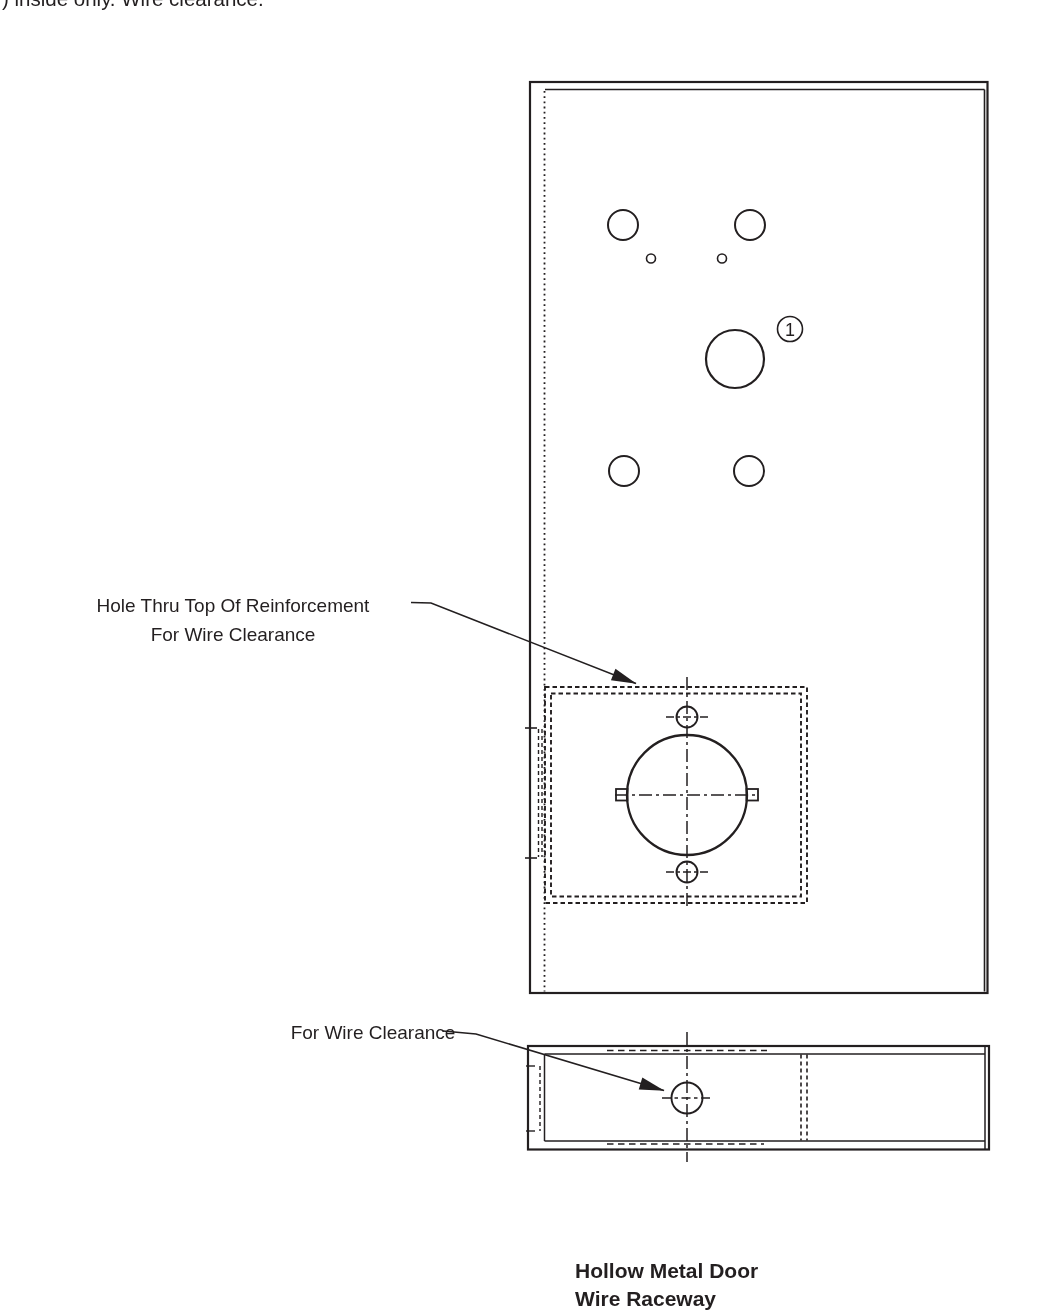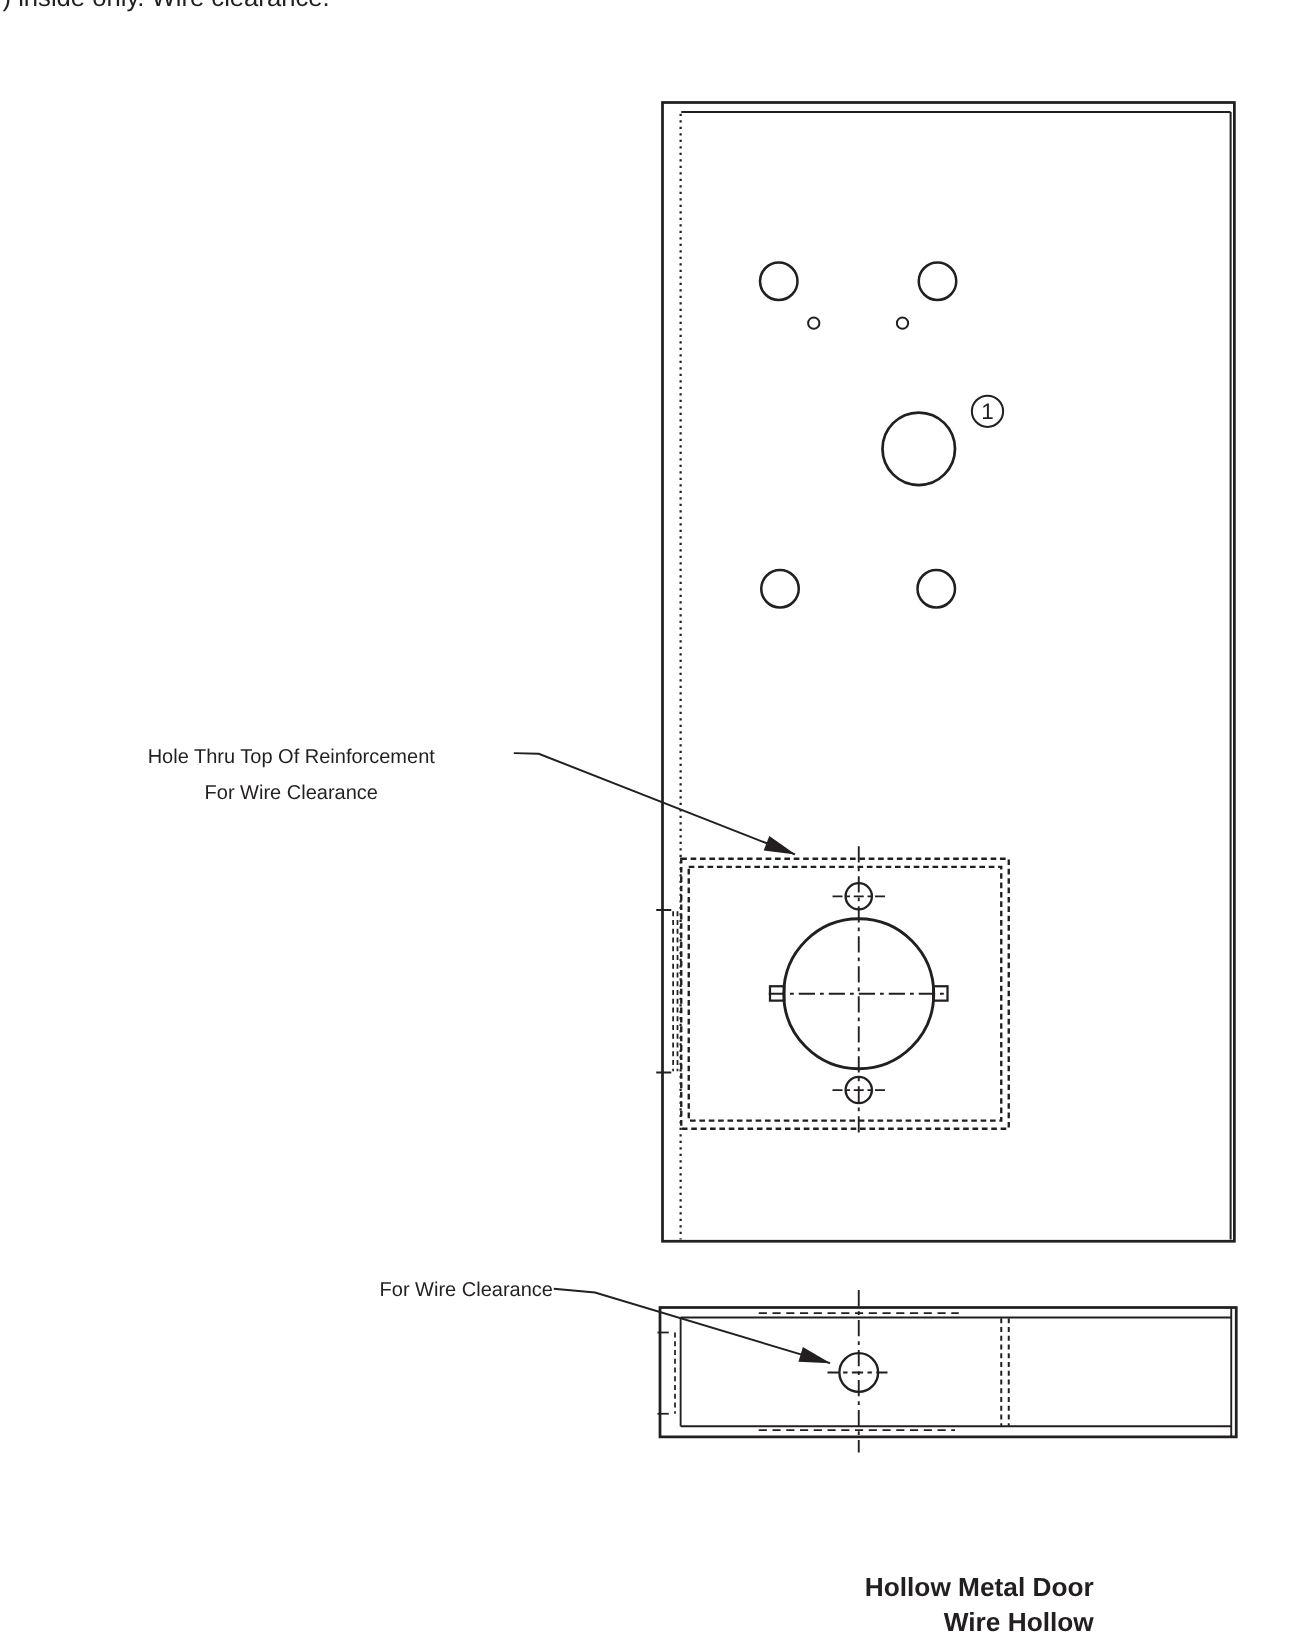--- a/index.html
+++ b/index.html
@@ -10,27 +10,27 @@
     overflow:hidden;
     font-family:"Liberation Sans","DejaVu Sans",sans-serif;
     color:#231f20;
   }
   .note-top{
     position:absolute;left:2px;top:-13px;
     font-size:20.5px;white-space:nowrap;color:#231f20;
   }
   .callout-label{
     position:absolute;text-align:center;
-    font-size:16px;line-height:29px;color:#231f20;
+    font-size:19px;line-height:29px;color:#231f20;
   }
   .lbl-reinforcement{left:58px;top:591px;width:350px;}
   .lbl-wirehole{left:248px;top:1018px;width:250px;}
   .drawing-caption{
     position:absolute;left:575px;top:1257px;width:300px;
-    text-align:right;font-weight:bold;font-size:21px;line-height:27.5px;
+    text-align:left;font-weight:bold;font-size:21px;line-height:27.5px;
     color:#231f20;
   }
   svg{position:absolute;left:0;top:0;}
   .ln{stroke:#231f20;fill:none;}
 </style>
 </head>
 <body>
 
 <div class="canvas">
 
@@ -40,21 +40,21 @@
     <div>Hole Thru Top Of Reinforcement</div>
     <div>For Wire Clearance</div>
   </div>
 
   <div class="callout-label lbl-wirehole">
     <div>For Wire Clearance</div>
   </div>
 
   <div class="drawing-caption">
     <div>Hollow Metal Door</div>
-    <div>Wire Hollow</div>
+    <div>Wire Raceway</div>
   </div>
 
   <svg width="1038" height="1311" viewBox="0 0 1038 1311">
     <defs>
       <marker id="arrowhead" viewBox="0 0 26 14" refX="25" refY="7" markerWidth="26" markerHeight="14" markerUnits="userSpaceOnUse" orient="auto">
         <path d="M0.5,0.8 L25.5,7 L0.5,13.2 Z" fill="#231f20"></path>
       </marker>
     </defs>
 
     <g>

